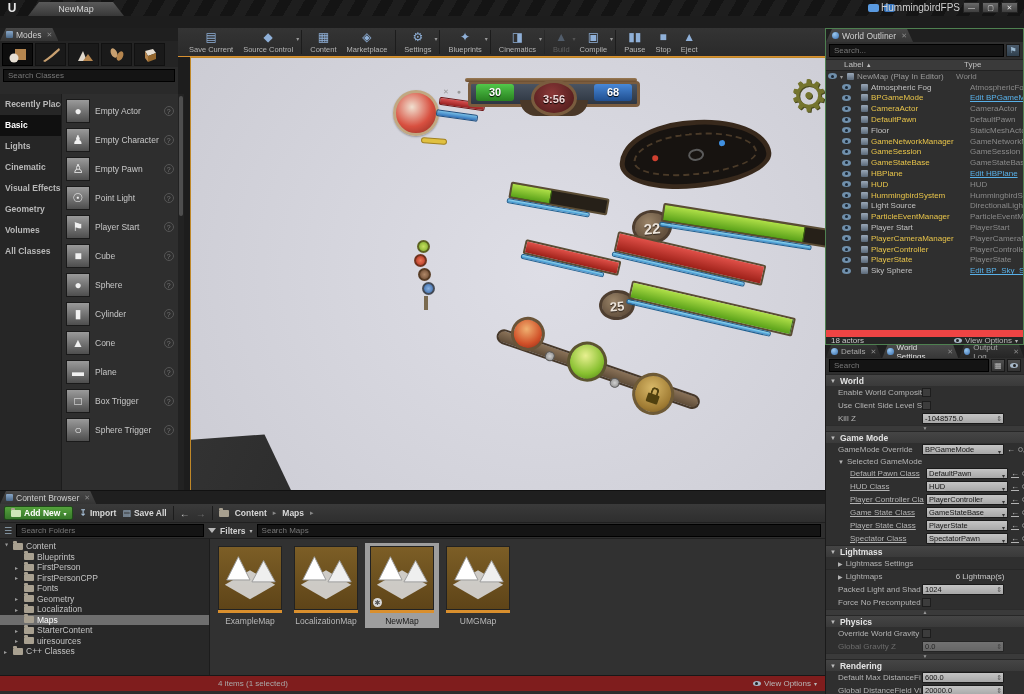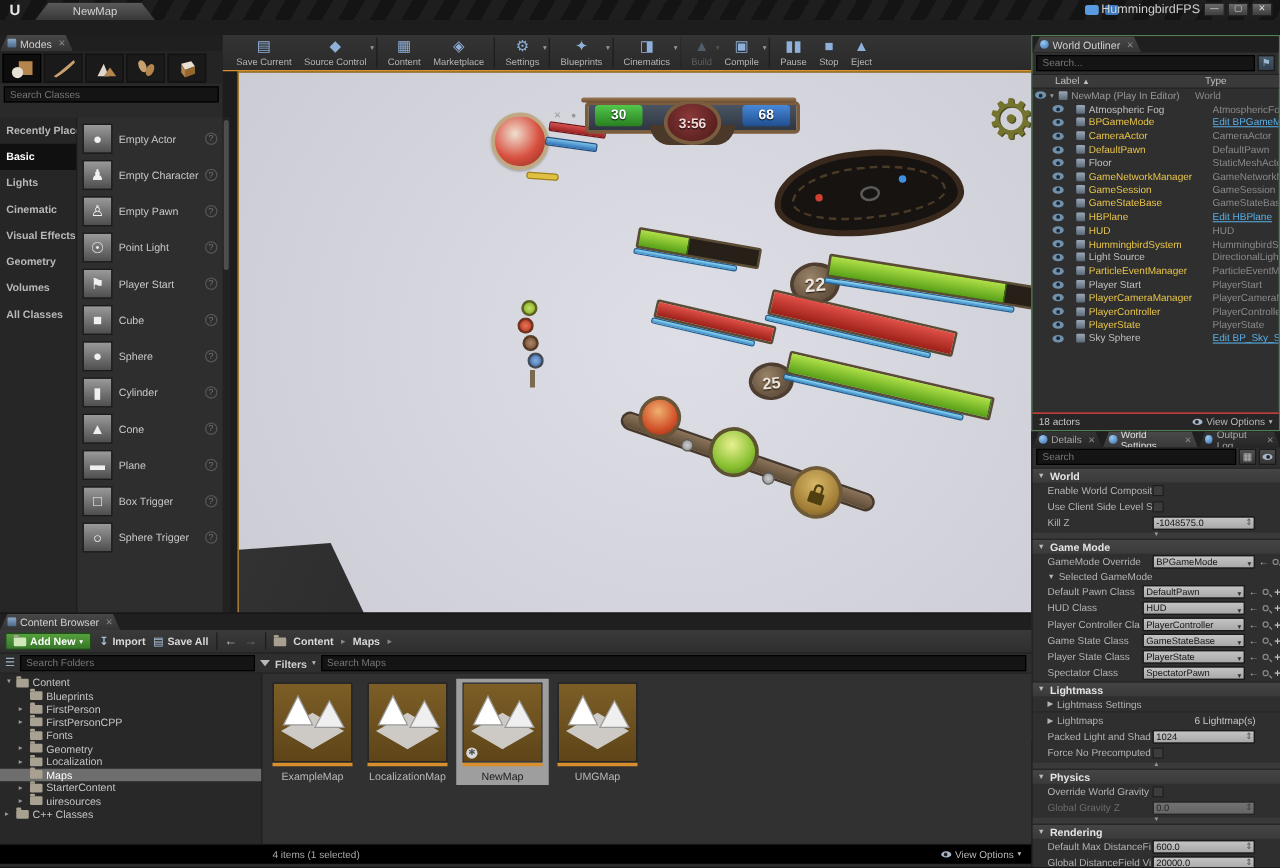--- a/index.html
+++ b/index.html
@@ -146,38 +146,38 @@
   .eye { width:9px; height:6px; border-radius:50%; background:#7090ac; position:relative; flex:none; margin-right:3px; }
   .eye::after { content:''; position:absolute; left:3px; top:1.5px; width:3px; height:3px; border-radius:50%; background:#1a2836; }
   .o-arrow { width:7px; font-size:6px; color:#999; visibility:hidden; flex:none; }
   .o-row.root .o-arrow { visibility:visible; }
   .o-ico { width:7px; height:7px; background:linear-gradient(#9aa8b8,#5a6878); border-radius:1px; flex:none; margin-right:3px; }
   .o-label { width:99px; white-space:nowrap; overflow:hidden; color:#c0c0c0; }
   .o-row.root .o-label { color:#9a9a9a; }
   .o-label.yellow { color:#e8c44a; }
   .o-type { flex:1; white-space:nowrap; overflow:hidden; color:#8a8a8a; }
   .o-type.link { color:#58b0e8; text-decoration:underline; }
-  #out-footer { position:absolute; left:0; bottom:0; width:100%; height:14px; background:#262626; border-top:1px solid #ef4444;
+  #out-footer { position:absolute; left:0; bottom:0; width:100%; height:14px; background:#262626; border-top:7px solid #ef4444;
     display:flex; align-items:center; justify-content:space-between; padding:0 5px; font-size:8px; }
   .view-opts { display:flex; align-items:center; gap:3px; color:#b8b8b8; }
   .eye-sm { width:8px; height:5px; border-radius:50%; background:#a8b8c8; position:relative; }
   .eye-sm::after { content:''; position:absolute; left:2.5px; top:1px; width:3px; height:3px; border-radius:50%; background:#222; }
 
   
   #settings { left:825px; top:345px; width:199px; height:349px; background:#2f2f2f; border-left:1px solid #1a1a1a; overflow:hidden; }
   #set-tabs { display:flex; height:13px; background:#1f1f1f; gap:1px; }
   .set-tab { display:flex; align-items:center; gap:3px; padding:0 5px; font-size:8px; color:#a8a8a8; background:linear-gradient(#343434,#262626); clip-path:polygon(5px 0, calc(100% - 5px) 0, 100% 100%, 0 100%); }
   .set-tab.active { background:linear-gradient(#4a4a4a,#383838); color:#e0e0e0; }
   .set-tab-ico { width:7px; height:7px; border-radius:50%; background:radial-gradient(circle at 35% 30%, #9ac8f0, #3a70b0); }
   #set-search-row { display:flex; gap:2px; padding:1px 3px 2px; }
   .sq-btn { width:14px; height:13px; background:linear-gradient(#4e4e4e,#353535); border:1px solid #1a1a1a; color:#b8b8b8; font-size:8px; line-height:11px; text-align:center; }
   .sec-hdr { height:12px; background:linear-gradient(#454545,#3a3a3a); border-top:1px solid #272727; display:flex; align-items:center; gap:4px; padding-left:4px; font-weight:bold; font-size:8.5px; color:#e4e4e4; }
   .sec-hdr .tri { font-size:6px; color:#bbb; }
   .s-row { display:flex; align-items:center; height:13px; padding-left:12px; font-size:8px; color:#b4b4b4; }
-  .s-row.nest { padding-left:12px; }
+  .s-row.nest { padding-left:24px;text-decoration:underline; }
   .s-label { width:84px; white-space:nowrap; overflow:hidden; flex:none; }
   .s-row.nest .s-label { width:76px; }
   .field { width:82px; height:11px; background:linear-gradient(#c4c4c4,#a8a8a8); border:1px solid #1a1a1a; border-radius:1px;
     color:#151515; font-size:7.5px; line-height:10px; padding:0 2px; white-space:nowrap; overflow:hidden; position:relative; flex:none; }
   .field .spin { position:absolute; right:1px; top:0; color:#555; font-size:7px; }
   .field.dd { padding-right:8px; }
   .field .caret { position:absolute; right:2px; top:2px; font-size:6px; color:#333; }
   .ckbox { width:9px; height:9px; background:#3c3c3c; border:1px solid #1d1d1d; flex:none; }
   .mini-icons { display:flex; gap:3px; margin-left:3px; color:#c0c0c0; font-size:8px; align-items:center; }
   .mini-icons .plus { font-weight:bold; }
@@ -213,21 +213,21 @@
   .t-arrow.exp { transform:rotate(90deg); }
   #cb-assets { flex:1; background:#313131; display:flex; align-items:flex-start; padding:4px 2px; }
   .tile { width:74px; margin:0 1px; padding:3px 3px 2px; display:flex; flex-direction:column; align-items:center; }
   .tile.selected { background:#9e9e9e; }
   .thumb { width:64px; height:64px; background:linear-gradient(#7c5e26,#5e4418); border:1px solid #222; position:relative; }
   .thumb-bar { width:64px; height:3px; background:#d98f2d; }
   .tile-label { margin-top:3px; font-size:8.5px; color:#b8b8b8; }
   .tile.selected .tile-label { color:#1a1a1a; }
   .star-badge { display:none; position:absolute; left:2px; bottom:2px; width:9px; height:9px; border-radius:50%; background:#d8d8d8; color:#555; font-size:7px; line-height:9px; text-align:center; }
   .tile.selected .star-badge { display:block; }
-  #cb-footer { height:16px; background:#000000; border-top:1px solid #181818; display:flex; align-items:center; justify-content:space-between; padding:0 8px 0 218px; font-size:8px; color:#aaa; }
+  #cb-footer { height:16px; background:#7f1d1d; border-top:1px solid #181818; display:flex; align-items:center; justify-content:space-between; padding:0 8px 0 218px; font-size:8px; color:#aaa; }
 </style>
 </head>
 <body>
 
 <div id="root">
 
   <div id="titlebar" class="abs">
     <div id="ue-logo" class="abs">U</div>
     <div id="level-tab" class="abs">NewMap</div>
     <div id="fb1" class="fb-bubble abs"></div>

